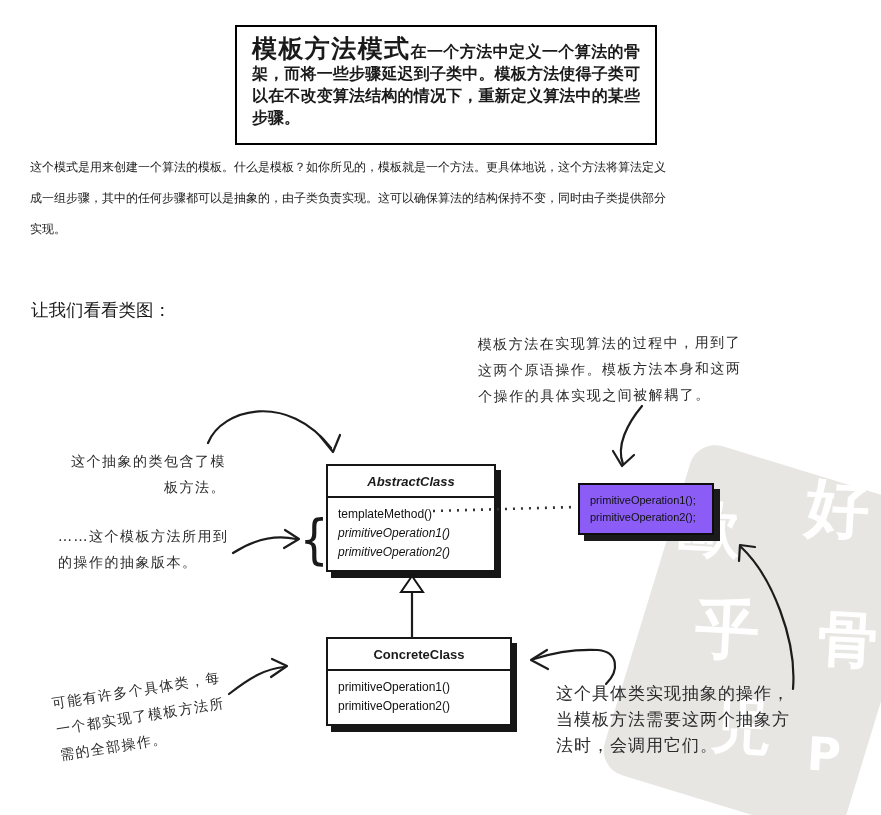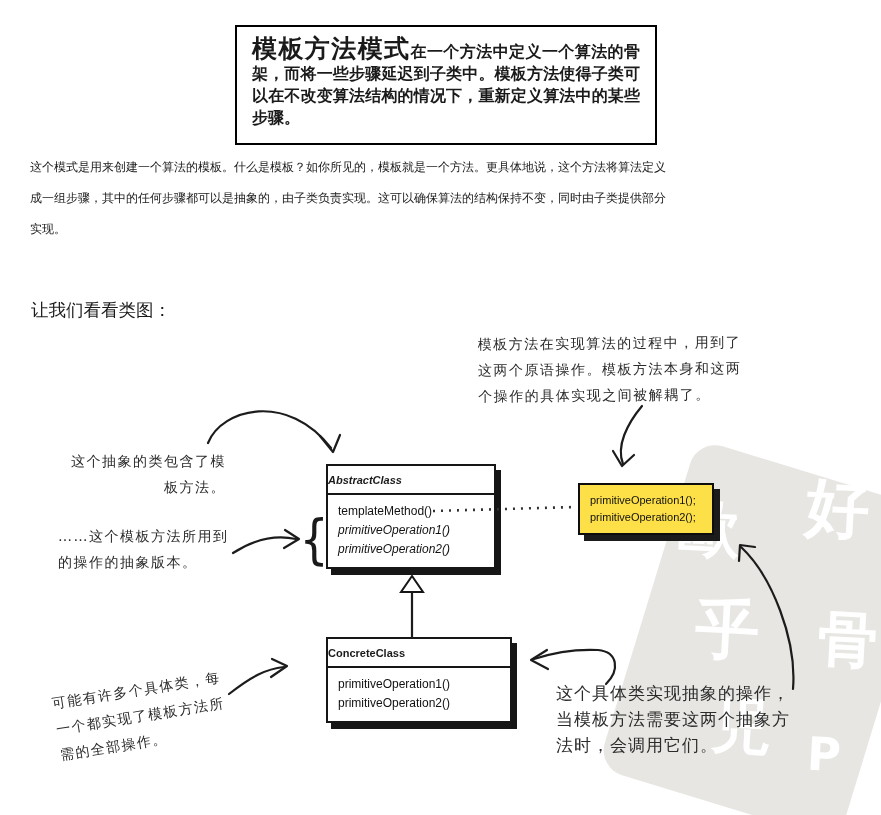--- a/index.html
+++ b/index.html
@@ -35,32 +35,32 @@
   .ann-top-right{left:478px;top:330px;width:278px;transform:rotate(-0.5deg);}
   .ann-left-top{left:64px;top:448px;width:162px;text-align:right;}
   .ann-left-mid{left:58px;top:523px;width:176px;}
   .ann-bottom-left{left:55px;top:676px;width:182px;transform:rotate(-9deg);}
   .ann-bottom-right{left:556px;top:680px;width:236px;font-size:17px;letter-spacing:1px;}
 
   
   .uml{position:absolute;background:#fff;border:2px solid #161616;
        box-shadow:5px 6px 0 #161616;z-index:2;
        font-family:"Liberation Sans",sans-serif;}
-  .uml-title{font-weight:bold;font-size:11px;padding:8px 0 7px 0;
+  .uml-title{text-align:center;font-weight:bold;font-size:13px;padding:8px 0 7px 0;
              border-bottom:2px solid #161616;}
   .uml-title.italic{font-style:italic;}
   .uml-methods{padding:7px 8px 8px 10px;}
   .m{font-size:12px;line-height:19px;color:#111;}
   .m.it{font-style:italic;}
   .abstract{left:326px;top:464px;width:166px;}
   .concrete{left:326px;top:637px;width:182px;}
 
   
   .note-box{position:absolute;left:578px;top:483px;width:112px;border:2px solid #0d0d0d;
-            background:#fde047;box-shadow:6px 6px 0 #1b1b1b;padding:7px 10px;z-index:2;
+            background:#8b5cf6;box-shadow:6px 6px 0 #1b1b1b;padding:7px 10px;z-index:2;
             font-family:"Liberation Sans",sans-serif;}
   .nb-line{font-size:11px;line-height:17px;color:#111;}
 
   .brace{position:absolute;left:297px;top:508px;font-size:54px;color:#1a1a1a;z-index:3;
          font-family:"DejaVu Sans",sans-serif;transform:scaleX(.85);}
 
   .overlay{position:absolute;left:0;top:0;z-index:4;pointer-events:none;}
   .stroke{fill:none;stroke:#1c1c1c;stroke-width:2.2;stroke-linecap:round;stroke-linejoin:round;}
   .dots{fill:none;stroke:#333;stroke-width:2.6;stroke-dasharray:2 6;}
   .tri{fill:#ffffff;stroke:#161616;stroke-width:2;}

